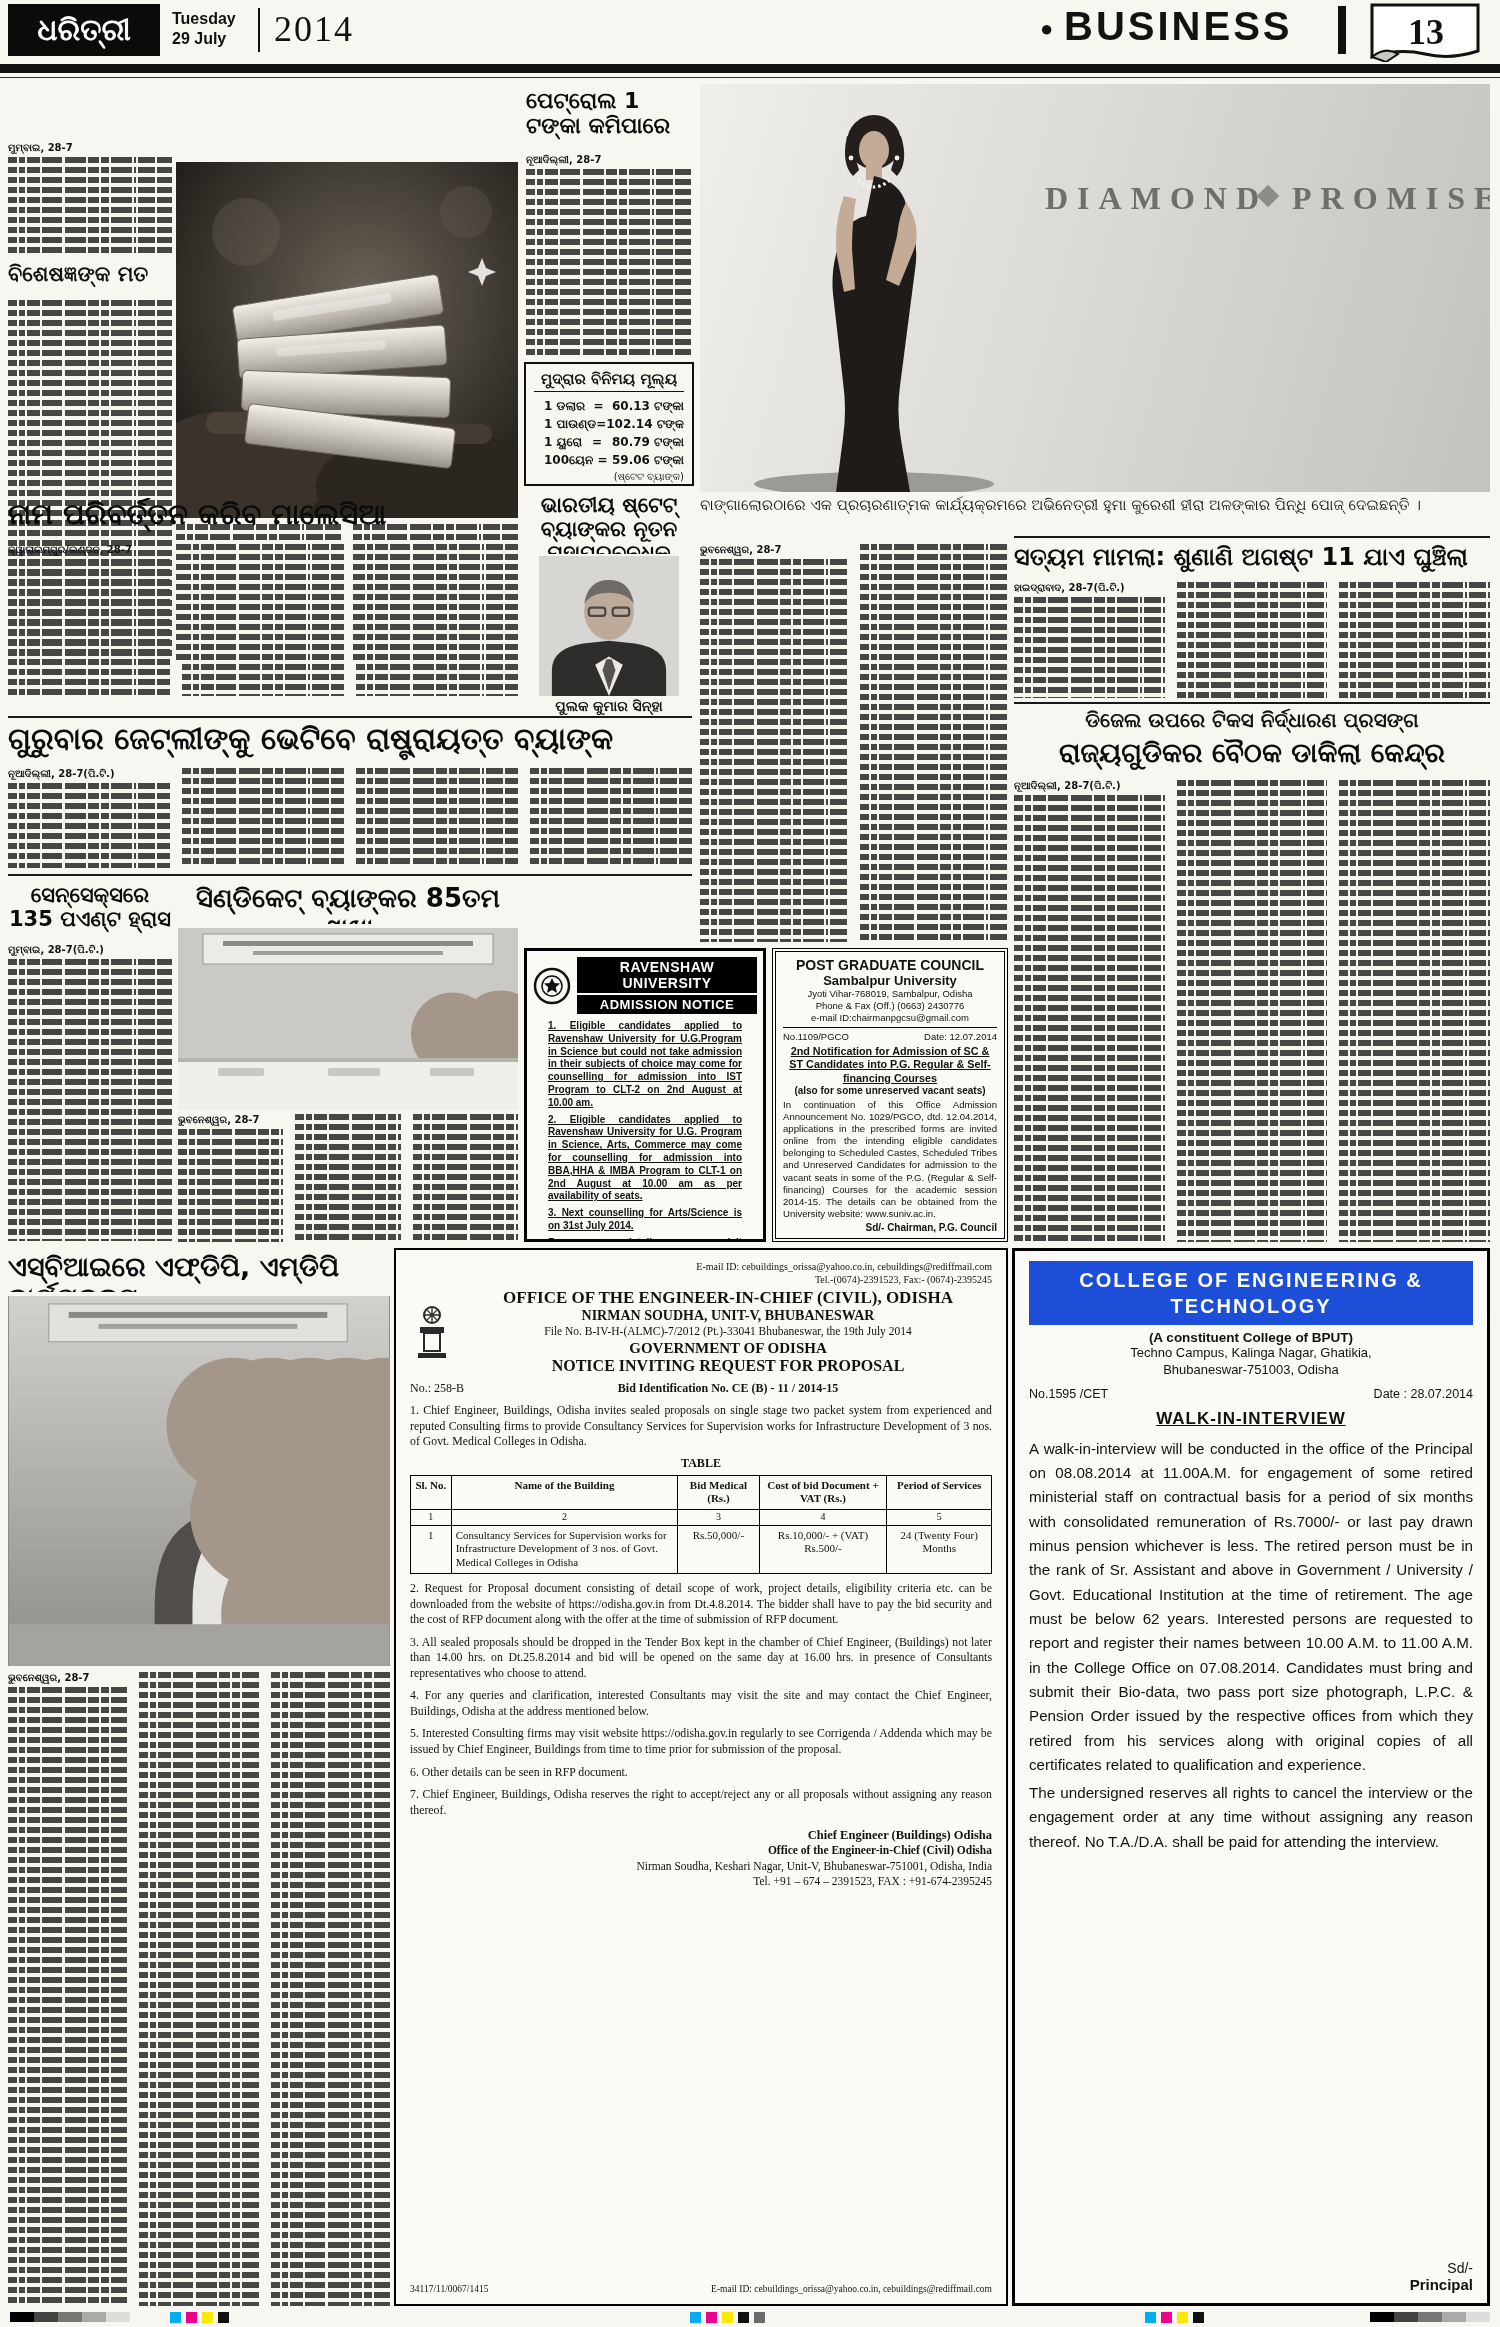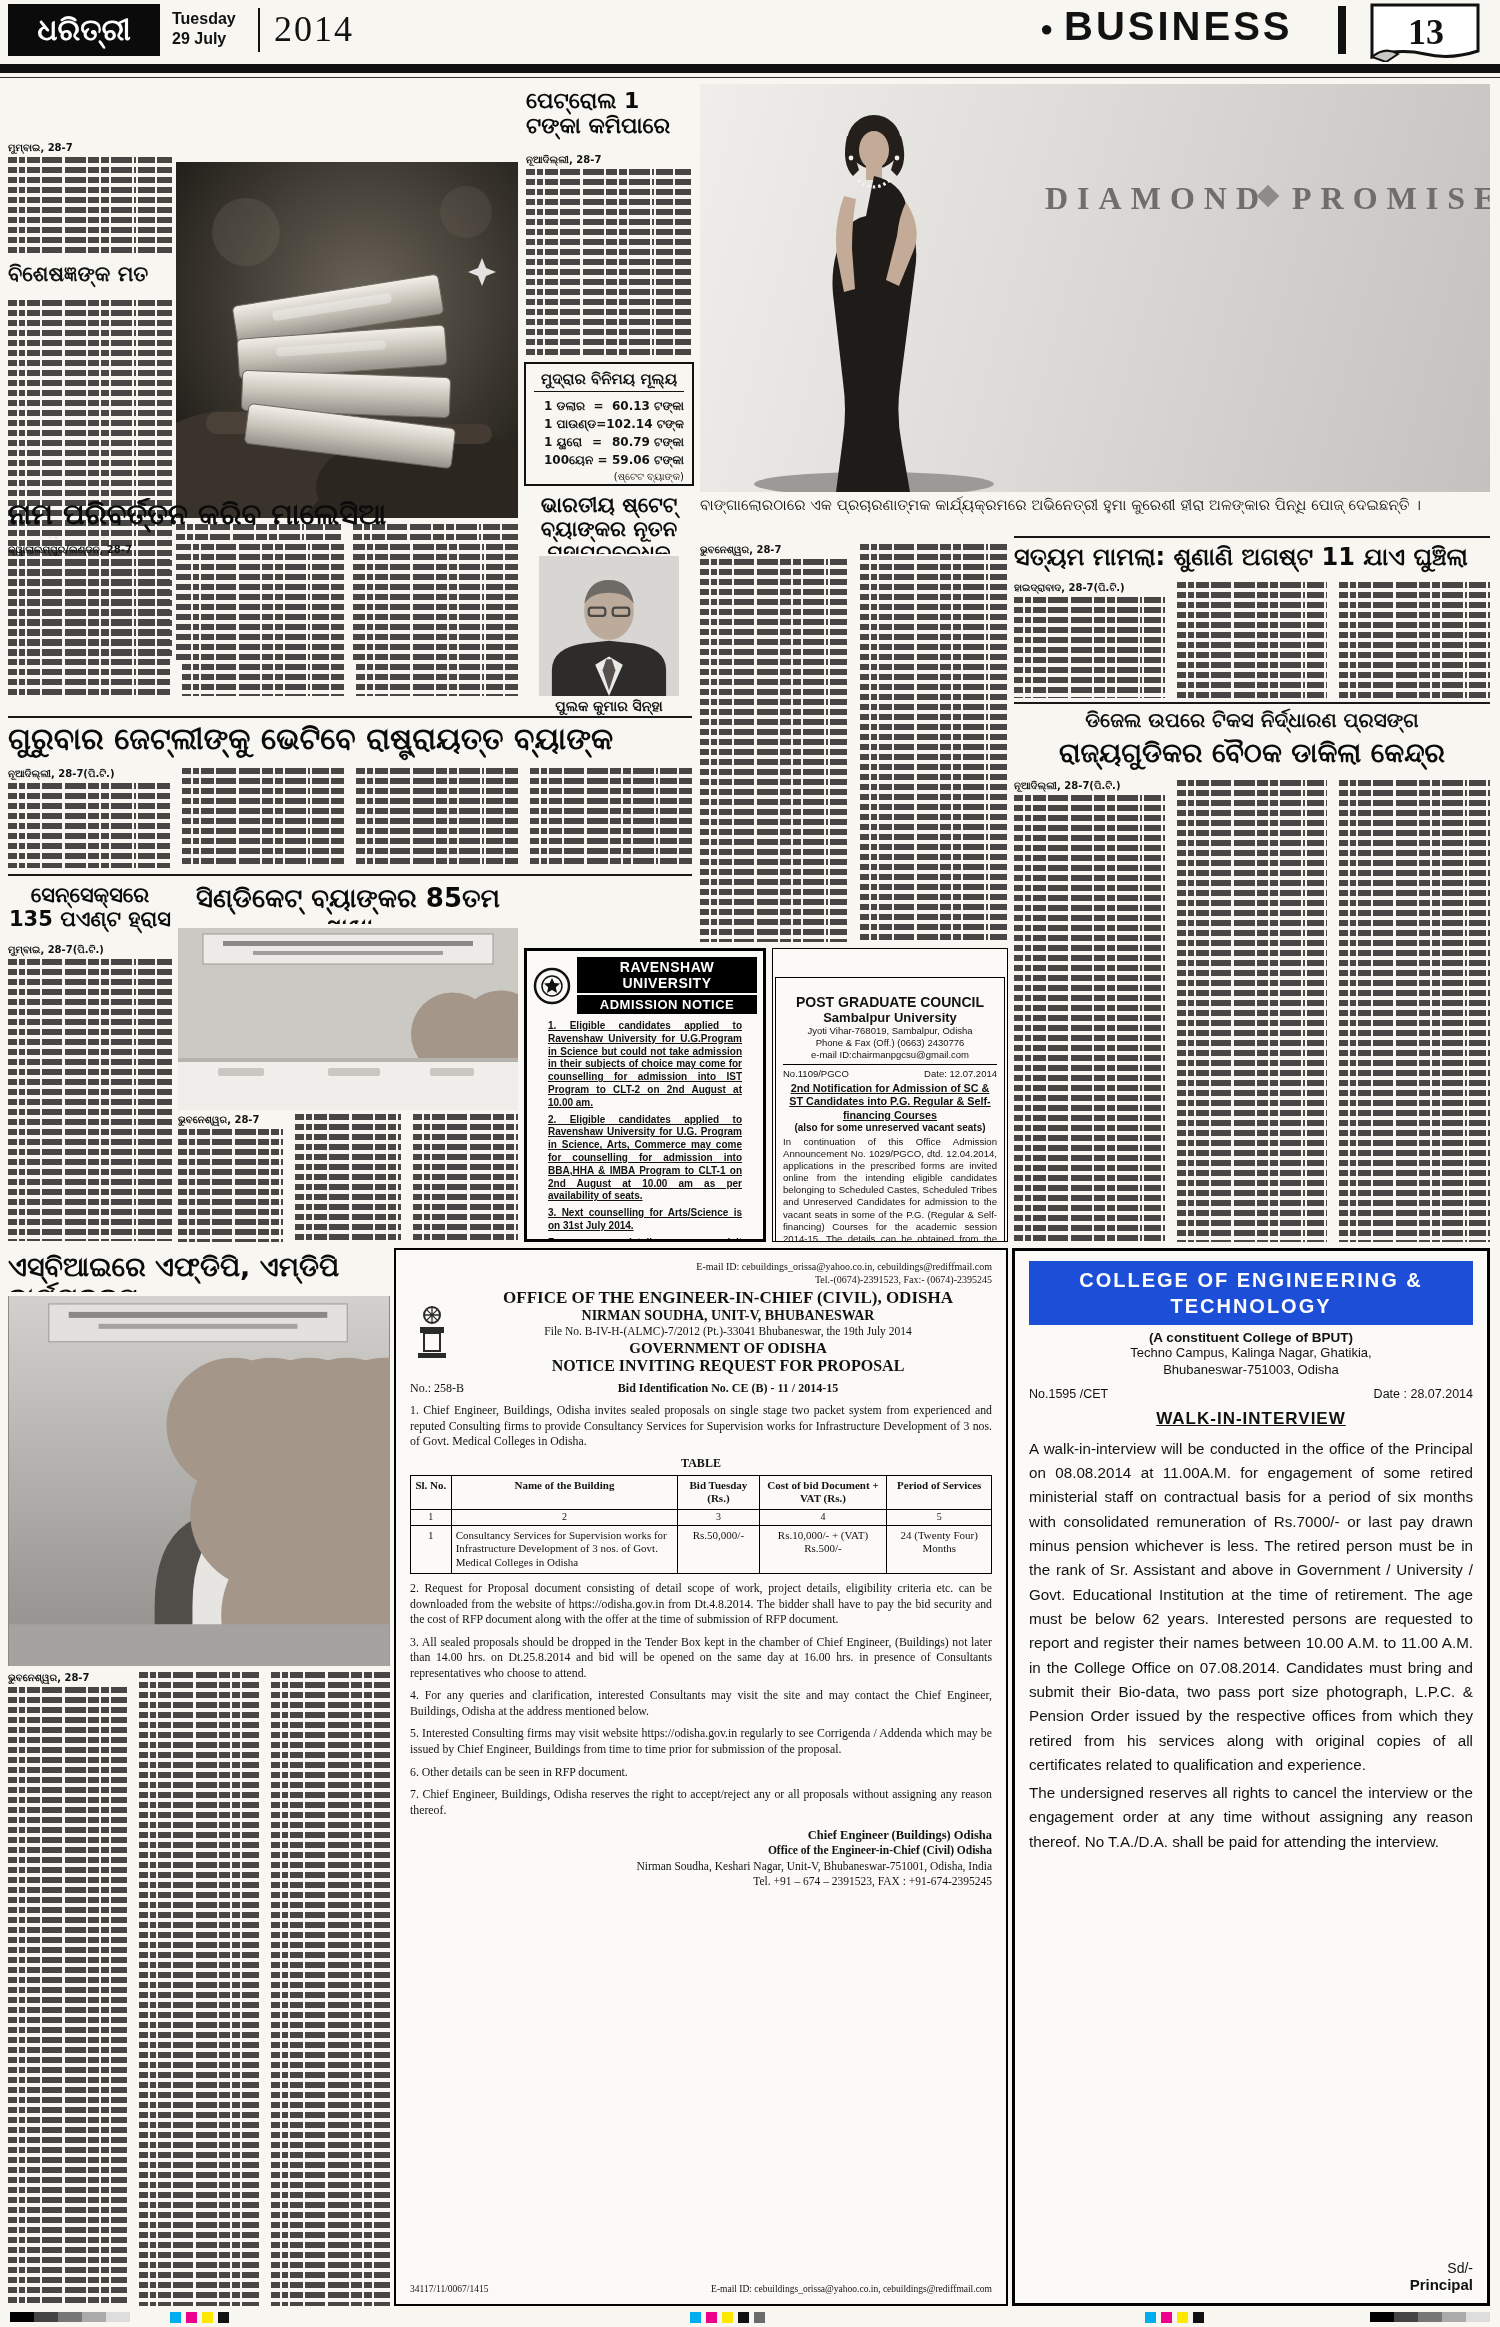--- a/index.html
+++ b/index.html
@@ -63,22 +63,22 @@
   .rv-title { flex:1; }
   .rv-t1,.rv-t2 { background:#000; color:#fff; font-weight:bold; text-align:center;
                   font-size:14px; letter-spacing:.5px; padding:2px 0; }
   .rv-t2 { margin-top:2px; font-size:13px; }
   .rv p { font-size:10px; font-weight:600; line-height:1.28; text-align:justify; margin:2px 15px;text-decoration:underline; }
   .rv-details { font-weight:bold !important; }
   .rv-foot { font-size:10.5px; font-weight:bold; margin-top:auto; }
 
   
   .pgc { border:1px solid #000; padding:2px; overflow:hidden; }
-  .pgc-in { border:1px solid #000; height:100%; padding:16px 7px; font-family:"Liberation Sans",sans-serif;
-            display:flex; flex-direction:column; overflow:hidden;margin-top:26px; }
+  .pgc-in { border:1px solid #000; height:100%; padding:5px 7px; font-family:"Liberation Sans",sans-serif;
+            display:flex; flex-direction:column; overflow:hidden; }
   .pgc-t1 { font-size:14px; font-weight:bold; text-align:center; }
   .pgc-t2 { font-size:13px; font-weight:bold; text-align:center; }
   .pgc-ad { font-size:9.5px; text-align:center; line-height:1.25; }
   .pgc-ref { display:flex; justify-content:space-between; font-size:9.5px; border-top:1px solid #000;
              margin-top:3px; padding-top:3px; }
   .pgc-h { font-size:10.8px; font-weight:bold; text-align:center; text-decoration:underline; line-height:1.25; margin-top:3px; }
   .pgc-sub { font-size:10px; font-weight:bold; text-align:center; }
   .pgc-body { font-size:9.6px; line-height:1.26; text-align:justify; margin-top:3px; }
   .pgc-sig { font-size:10px; font-weight:bold; text-align:right; margin-top:auto; }
 
@@ -523,21 +523,21 @@
           <col style="width:7%">
           <col style="width:39%">
           <col style="width:14%">
           <col style="width:22%">
           <col style="width:18%">
         </colgroup>
       <tbody>
           <tr>
         <th>Sl. No.</th>
         <th>Name of the Building</th>
-        <th>Bid Tuesday (Rs.)</th>
+        <th>Bid Medical (Rs.)</th>
         <th>Cost of bid Document + VAT (Rs.)</th>
         <th>Period of Services</th>
       </tr>
       <tr class="idx">
         <td>1</td>
         <td>2</td>
         <td>3</td>
         <td>4</td>
         <td>5</td>
       </tr>

